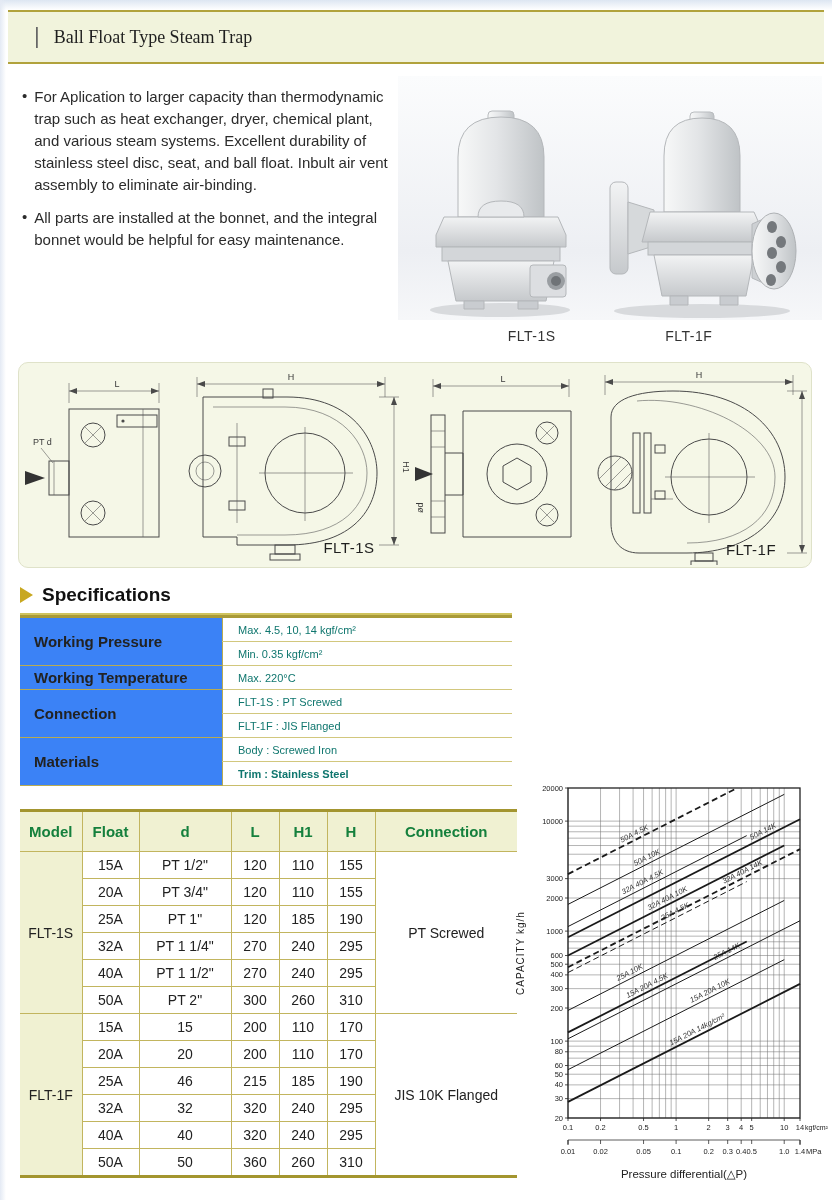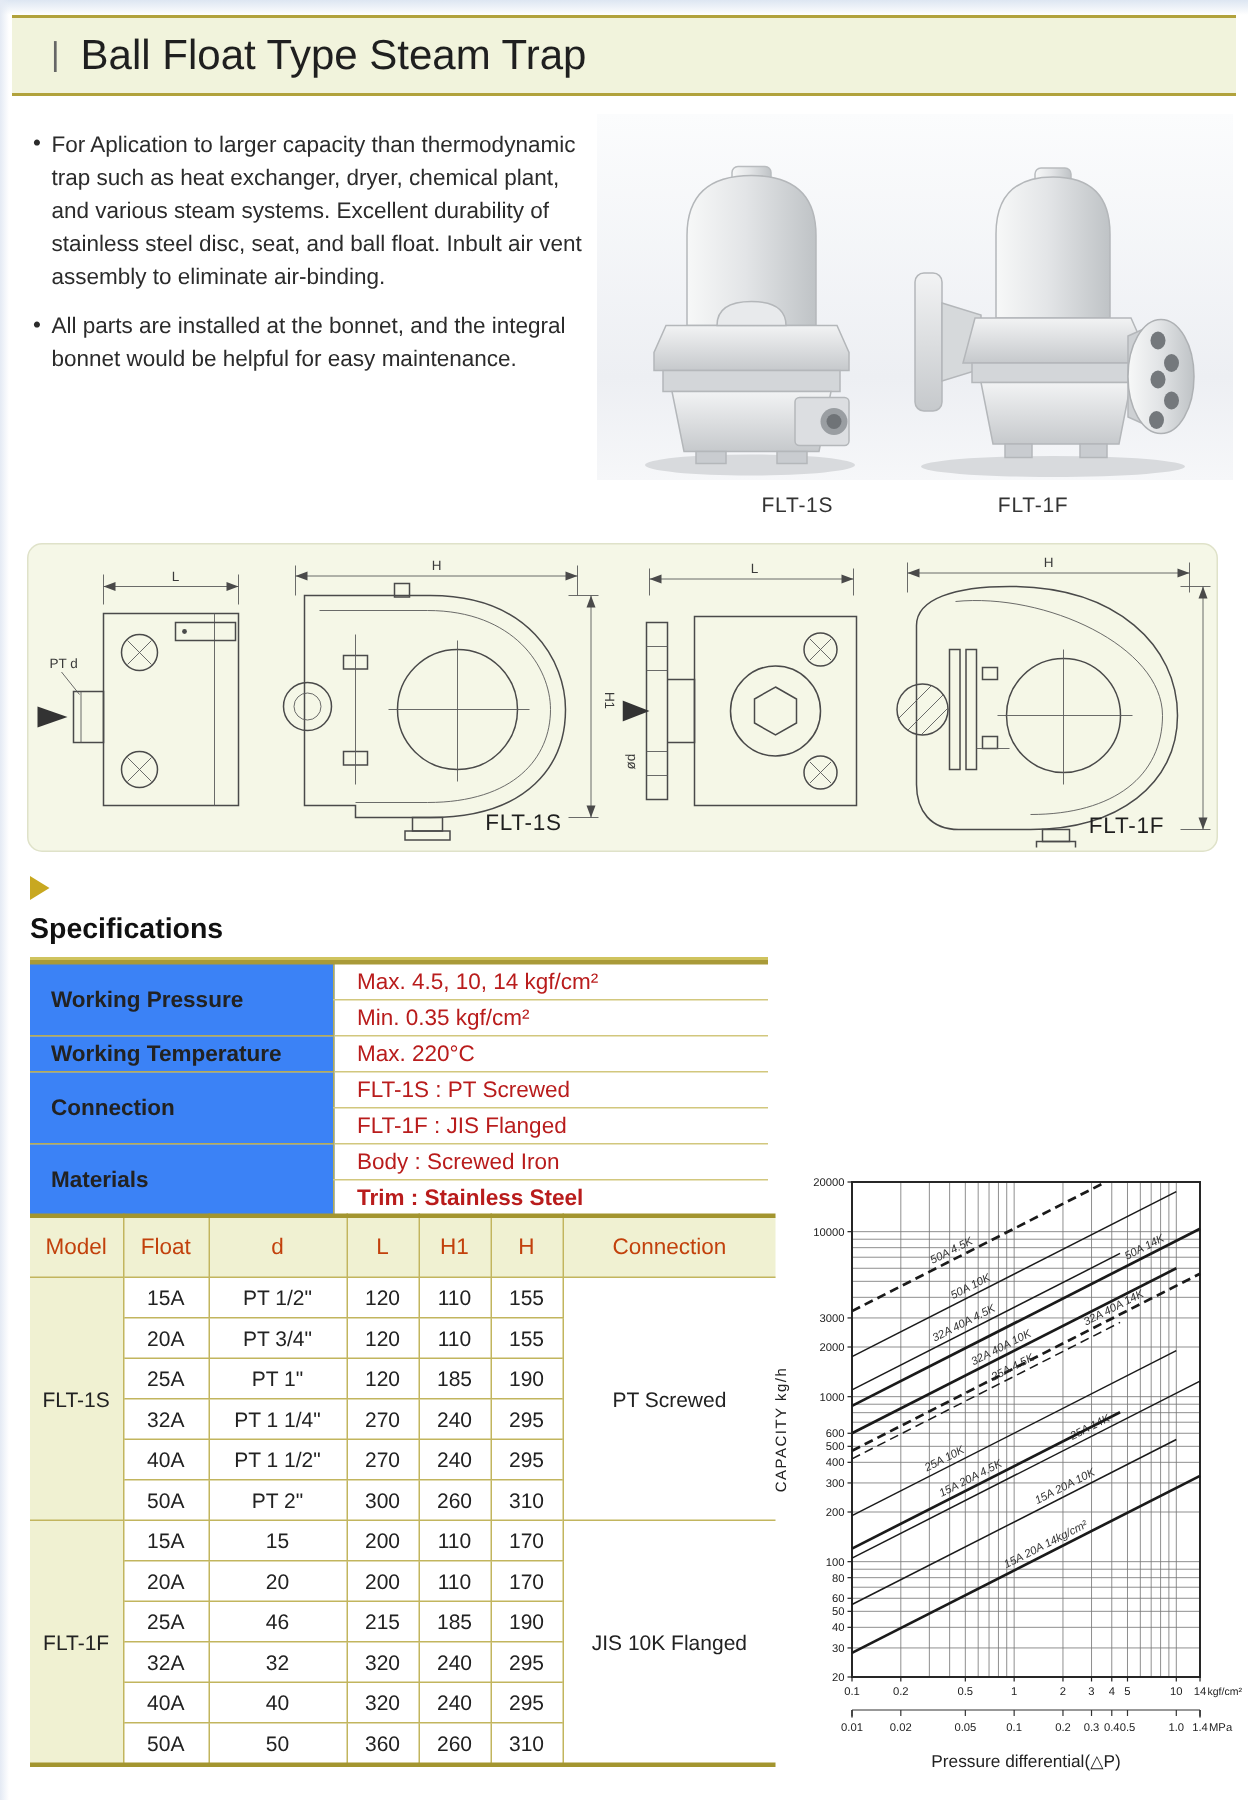--- a/index.html
+++ b/index.html
@@ -13,21 +13,21 @@
     background:linear-gradient(90deg,#e4eaf4,rgba(255,255,255,0));}
 
   
   .header-band{
     position:absolute;top:10px;left:8px;right:8px;height:54px;
     background:#f1f3dc;border-top:2px solid #b1a23c;border-bottom:2px solid #b1a23c;
     display:flex;align-items:center;padding-left:26px;gap:14px;box-sizing:border-box;
   }
   .model-title{font-size:31px;font-weight:bold;color:#b3992f;letter-spacing:.5px;}
   .title-divider{font-size:22px;color:#666;font-weight:400;transform:translateY(-1px);}
-  .subtitle{font-size:28px;color:#1f1f1f;}
+  .subtitle{font-size:18px;color:#1f1f1f;font-family:Liberation Serif, serif;}
 
   
   .intro{position:absolute;top:86px;left:22px;width:374px;}
   .bullet{display:flex;gap:7px;font-size:15px;line-height:1.47;color:#2b2b2b;margin-bottom:11px;}
   .bullet .dot{flex:0 0 auto;transform:translateY(-1px);}
 
   
   .photos{position:absolute;top:76px;left:398px;width:424px;}
   .photo-stage{height:244px;display:flex;justify-content:space-evenly;align-items:flex-end;
     background:linear-gradient(180deg,#fbfcfd 0%,#edeff3 72%,#f6f7f9 100%);}
@@ -39,40 +39,40 @@
     background:#f5f7e7;border:1px solid #dfe2c9;border-radius:10px;
     display:flex;box-sizing:border-box;}
   .draw-half{width:50%;height:100%;position:relative;}
   .draw-half svg{position:absolute;left:0;top:4px;}
   .tech{stroke:#4a4a4a;stroke-width:1;fill:none;}
   .tech-thin{stroke:#5a5a5a;stroke-width:.6;fill:none;}
   .dimtxt{font-size:9px;fill:#3a3a3a;}
   .drawlabel{font-size:15px;fill:#1f1f1f;letter-spacing:.5px;}
 
   
-  .section-head{display:flex;gap:9px;flex-direction:column;}
+  .section-head{display:flex;align-items:center;gap:9px;}
   .tri{width:0;height:0;border-left:13px solid #c8a820;border-top:8px solid transparent;border-bottom:8px solid transparent;}
   .section-title{font-size:19px;font-weight:bold;color:#111;}
   .gold-rule{height:2px;background:#cfc35e;margin-top:7px;}
 
   
   .spec-wrap{position:absolute;top:584px;left:20px;width:492px;}
   table.spec{border-collapse:collapse;width:100%;margin-top:0px;
     border-top:3px solid #a99a38;border-bottom:1px solid #c9bd6a;}
   table.spec th{background:#3b82f6;width:188px;text-align:left;padding:2px 0 2px 14px;
     font-size:15px;font-weight:bold;color:#222;border-bottom:1px solid #b8ab52;}
   table.spec td{border-left:1px solid #b8ab52;border-bottom:1px solid #d2c77d;
-    padding:2px 0 2px 15px;font-size:15px;color:#b91c1c;height:19px;}
+    padding:2px 0 2px 15px;font-size:11px;color:#0f766e;height:19px;}
   table.spec tr:last-child td{border-bottom:none;font-weight:bold;}
 
   
   .dims-wrap{position:absolute;top:808px;left:20px;width:497px;}
   table.dims{border-collapse:collapse;width:100%;margin-top:1px;
     border-top:3px solid #a3952f;border-bottom:3px solid #a3952f;table-layout:fixed;}
-  table.dims th{background:#f0f1d2;font-size:15px;font-weight:normal;color:#c2410c;
+  table.dims th{background:#f0f1d2;font-size:15px;font-weight:bold;color:#15803d;
     height:37px;border:1px solid #c2b55e;}
   table.dims td{border:1px solid #c2b55e;font-size:14px;color:#222;text-align:center;height:24px;}
   table.dims .model-cell{background:#f0f1d2;font-size:14px;}
   table.dims th:first-child,table.dims td:first-child{border-left:none;}
   table.dims th:last-child,table.dims td:last-child{border-right:none;}
 
   
   .chart-wrap{position:absolute;top:776px;left:512px;width:320px;height:424px;}
   .chart-wrap svg{display:block;}
 </style>

